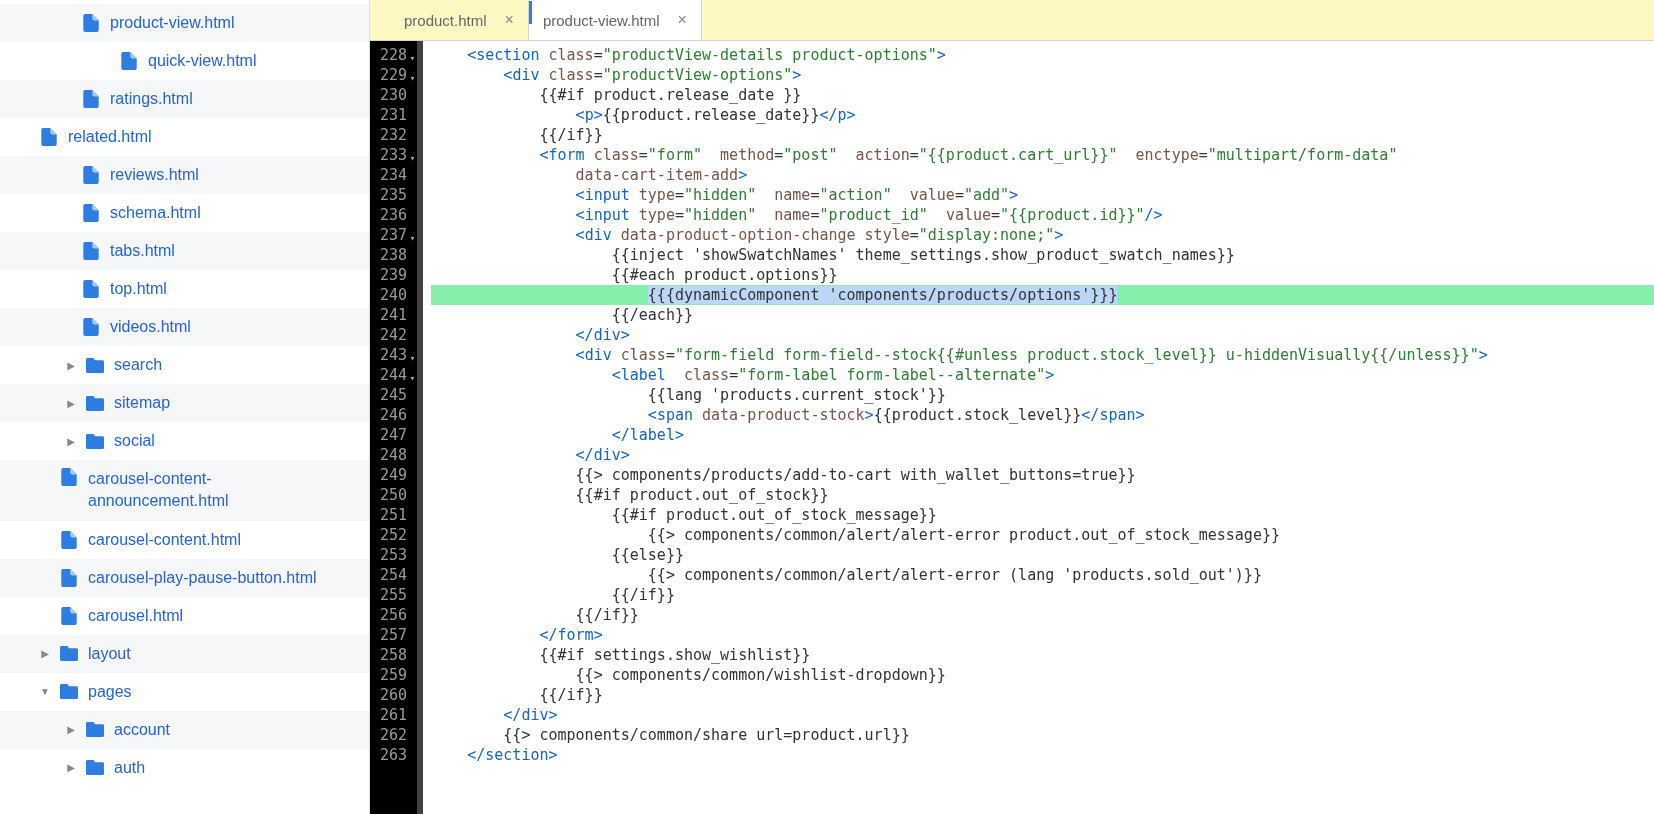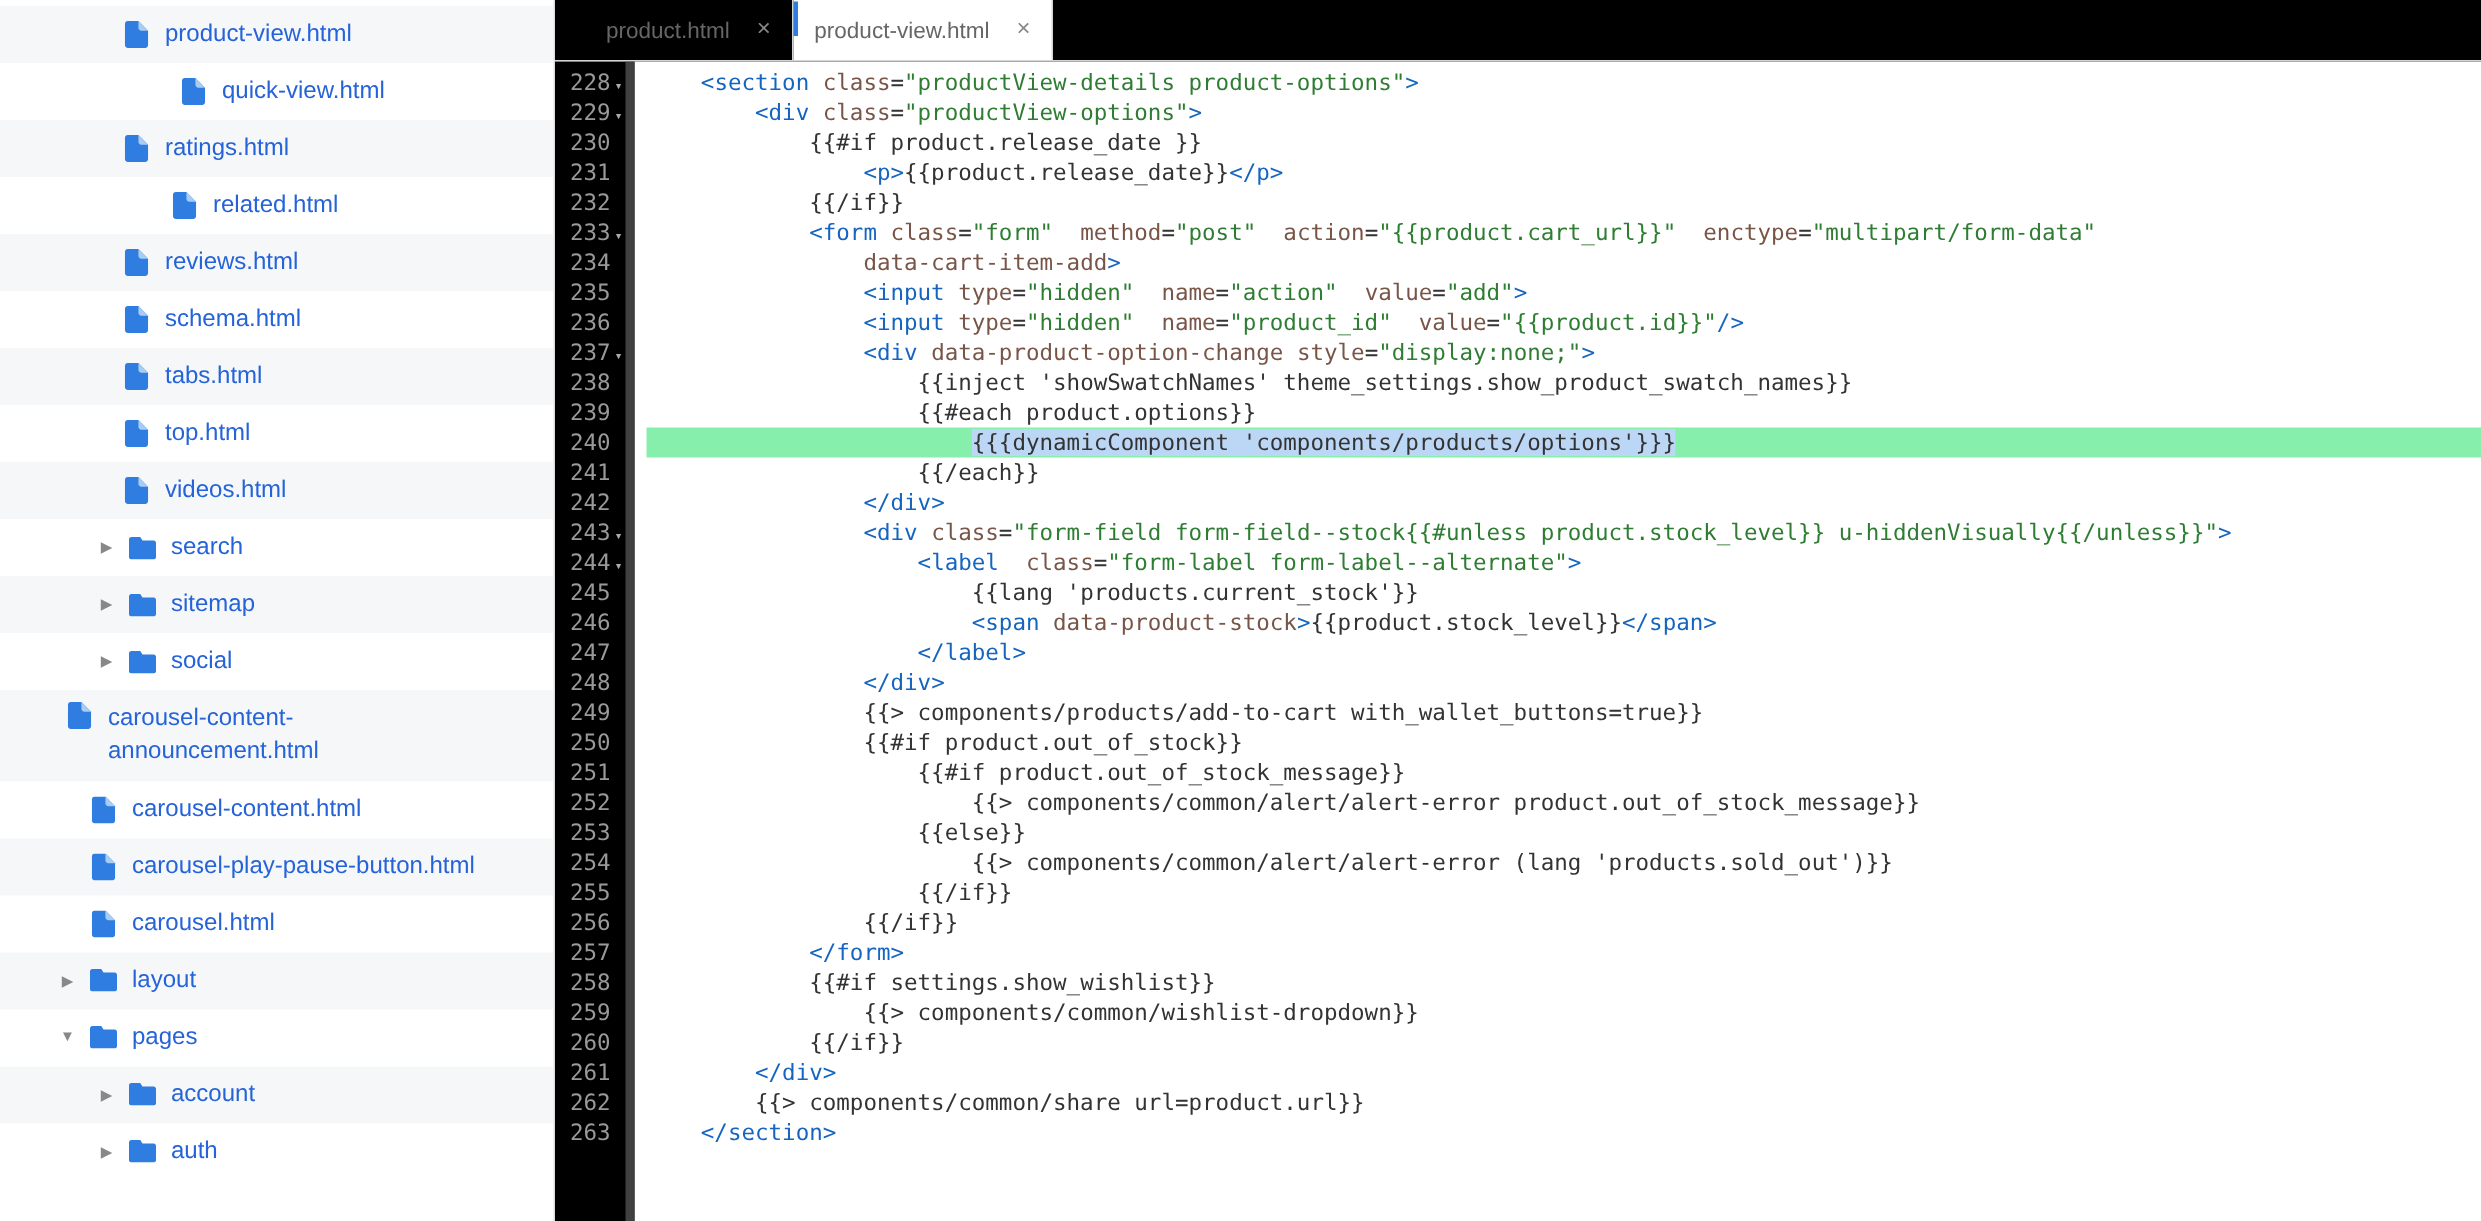--- a/index.html
+++ b/index.html
@@ -53,21 +53,21 @@
 
 .editor-area {
   flex: 1;
   display: flex;
   flex-direction: column;
   background: #fff;
   min-width: 0;
 }
 .tabbar {
   height: 41px;
-  background: #000000;
+  background: #fef9c3;
   display: flex;
   align-items: stretch;
   border-bottom: 1px solid #d5d5d5;
   padding-left: 20px;
 }
 .tab {
   display: flex;
   align-items: center;
   padding: 0 14px;
   font-size: 15px;
@@ -157,21 +157,21 @@
     </div>
     <div class="tree-item alt" style="padding-left: 82px;">
       <span class="ico">
         <svg class="file-svg" viewBox="0 0 24 28">
           <path fill="#2f7de1" d="M14 0H3C1.3 0 0 1.3 0 3v22c0 1.7 1.3 3 3 3h18c1.7 0 3-1.3 3-3V10L14 0z"></path>
           <path fill="#a8cdf5" d="M14 0v7c0 1.7 1.3 3 3 3h7L14 0z"></path>
         </svg>
       </span>
       <span class="label">ratings.html</span>
     </div>
-    <div class="tree-item" style="padding-left: 114px;">
+    <div class="tree-item" style="padding-left: 40px;">
       <span class="ico">
         <svg class="file-svg" viewBox="0 0 24 28">
           <path fill="#2f7de1" d="M14 0H3C1.3 0 0 1.3 0 3v22c0 1.7 1.3 3 3 3h18c1.7 0 3-1.3 3-3V10L14 0z"></path>
           <path fill="#a8cdf5" d="M14 0v7c0 1.7 1.3 3 3 3h7L14 0z"></path>
         </svg>
       </span>
       <span class="label">related.html</span>
     </div>
     <div class="tree-item alt" style="padding-left: 82px;">
       <span class="ico">
@@ -238,21 +238,21 @@
     </div>
     <div class="tree-item" style="padding-left: 66px;">
       <span class="chev" style="margin-right:10px">▶</span>
       <span class="ico">
         <svg class="folder-svg" viewBox="0 0 24 20">
           <path fill="#2f7de1" d="M10 0H2C.9 0 0 .9 0 2v16c0 1.1.9 2 2 2h20c1.1 0 2-.9 2-2V5c0-1.1-.9-2-2-2H12l-2-3z"></path>
         </svg>
       </span>
       <span class="label">social</span>
     </div>
-    <div class="tree-item alt wrapline" style="padding-left: 4px;">
+    <div class="tree-item alt wrapline" style="padding-left: 20px;">
       <div style="display:flex;align-items:flex-start;padding-left:40px">
         <span class="ico">
           <svg class="file-svg" viewBox="0 0 24 28">
             <path fill="#2f7de1" d="M14 0H3C1.3 0 0 1.3 0 3v22c0 1.7 1.3 3 3 3h18c1.7 0 3-1.3 3-3V10L14 0z"></path>
             <path fill="#a8cdf5" d="M14 0v7c0 1.7 1.3 3 3 3h7L14 0z"></path>
           </svg>
         </span>
         <span class="label" style="display: inline; max-width: 200px; word-break: break-word;">carousel-content-announcement.html</span>
       </div>
     </div>

